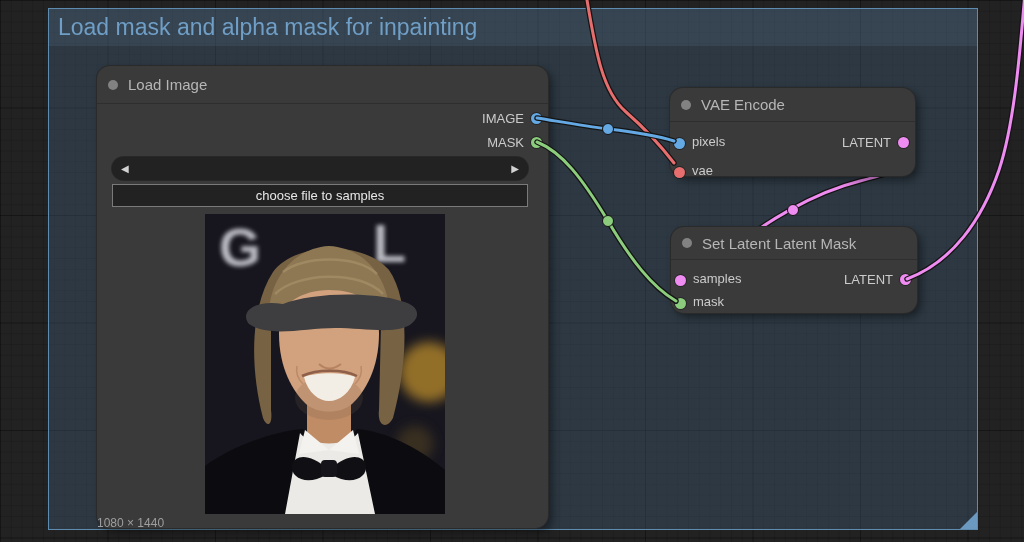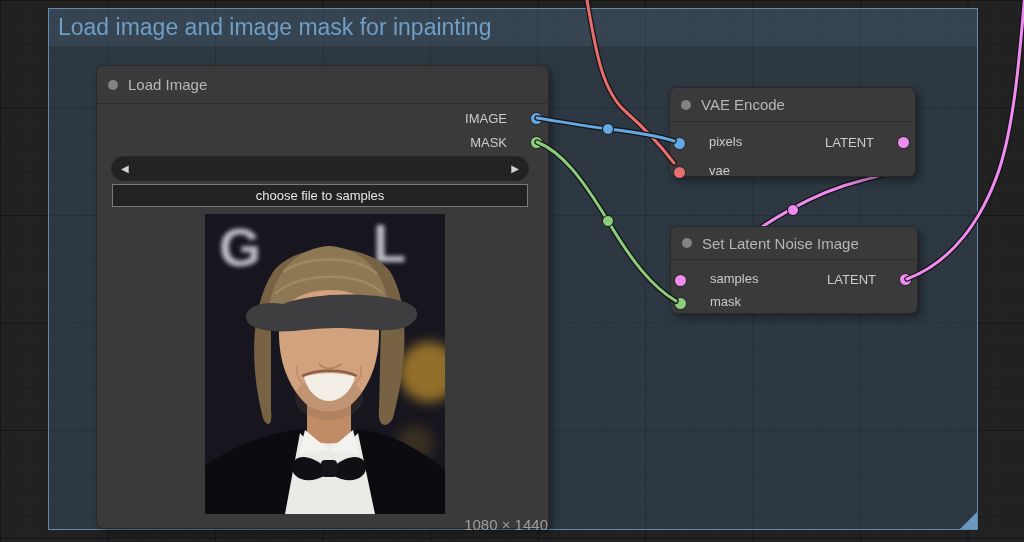--- a/index.html
+++ b/index.html
@@ -24,52 +24,52 @@
   
   svg.wires{position:absolute;left:0;top:0;pointer-events:none;}
   .w-under{z-index:2;} .w-over{z-index:4;}
   .wire-shadow{fill:none;stroke:#141414;stroke-width:5.5;stroke-linecap:round;}
   .wire{fill:none;stroke-width:3;stroke-linecap:round;}
   .stroke-image{stroke:#64a9e3;} .stroke-mask{stroke:#8ccd7d;}
   .stroke-vae{stroke:#e66e6e;}  .stroke-latent{stroke:#ef8cf1;}
   .fill-image{fill:#64a9e3;} .fill-mask{fill:#8ccd7d;}  .fill-latent{fill:#ef8cf1;}
   .middot{stroke:#141414;stroke-width:1;}
   
-  .node{position:absolute;background:#3a3a3a;border-radius:6px;z-index:3;
+  .node{position:absolute;background:#3a3a3a;border-radius:13px;z-index:3;
     box-shadow:0 0 0 1px #2a2a2a,4px 4px 9px rgba(0,0,0,0.45);text-decoration:underline;}
   .nheader{position:absolute;top:0;left:0;right:0;display:flex;align-items:center;gap:10px;
     padding-left:11px;border-bottom:1px solid #2e2e2e;}
   .ndot{width:10px;height:10px;border-radius:50%;background:#828282;flex:0 0 auto;}
   .ntitle{font-size:15px;color:#b6b6b6;white-space:nowrap;}
-  .port{position:absolute;display:flex;align-items:center;gap:24px;height:14px;}
+  .port{position:absolute;display:flex;align-items:center;gap:7px;height:14px;}
   .port.in{left:4px;align-items:flex-end;} .port.out{right:6px;}
   .pdot{width:11px;height:11px;border-radius:50%;box-shadow:0 0 0 1px rgba(0,0,0,0.35);flex:0 0 auto;}
   .pdot.image{background:#64a9e3;} .pdot.mask{background:#8ccd7d;}
   .pdot.vae{background:#e66e6e;}  .pdot.latent{background:#ef8cf1;}
   .plabel{font-size:13px;color:#cbcbcb;white-space:nowrap;}
   
   .combo{position:absolute;left:15px;top:91px;width:416px;height:23px;background:#222;
     border-radius:12px;display:flex;align-items:center;justify-content:space-between;
     padding:0 9px;color:#e4e4e4;box-shadow:0 0 0 1px rgba(0,0,0,0.3);}
   .combo-arrow{font-size:10px;color:#d2d2d2;line-height:1;}
   .combo-value{font-size:12.5px;white-space:nowrap;overflow:hidden;margin:0 6px;}
   .upload-btn{position:absolute;left:15px;top:118px;width:416px;height:23px;background:#222;
     border:1px solid #7a7a7a;color:#e8e8e8;font-size:13px;display:flex;align-items:center;
     justify-content:center;white-space:nowrap;}
   .preview{position:absolute;left:108px;top:148px;width:240px;height:300px;overflow:hidden;background:#17161f;}
-  .dims{position:absolute;left:0;top:450px;width:100%;text-align:right;font-size:15px;color:#9e9e9e;}
+  .dims{position:absolute;left:0;top:450px;width:100%;text-align:left;font-size:12px;color:#9e9e9e;}
 </style>
 </head>
 <body>
 
 <div id="canvas">
 
   <div class="group">
     <div class="group-titlebar">
-      <span class="group-title">Load image and image mask for inpainting</span>
+      <span class="group-title">Load mask and alpha mask for inpainting</span>
     </div>
     <div class="group-resize"></div>
   </div>
 
   <svg class="wires w-under" width="1024" height="542" viewBox="0 0 1024 542">
     <g>
       <path class="wire-shadow" d="M 905 142 C 918 166 896 172 860 181 C 812 193 762 224 733 249 C 706 272 694 278 681 279"></path>
       <path class="wire stroke-latent" d="M 905 142 C 918 166 896 172 860 181 C 812 193 762 224 733 249 C 706 272 694 278 681 279"></path>
       <circle class="middot fill-latent" cx="793" cy="210" r="5.5"></circle>
     </g>
@@ -178,21 +178,21 @@
     </div>
     <div class="port out" style="top:47px;">
       <span class="plabel">LATENT</span>
       <span class="pdot latent"></span>
     </div>
   </div>
 
   <div class="node" style="left:671px;top:227px;width:246px;height:86px;">
     <div class="nheader" style="height:33px;">
       <span class="ndot"></span>
-      <span class="ntitle">Set Latent Noise Image</span>
+      <span class="ntitle">Set Latent Latent Mask</span>
     </div>
     <div class="port in" style="top:45px;">
       <span class="pdot latent"></span>
       <span class="plabel">samples</span>
     </div>
     <div class="port in" style="top:68px;">
       <span class="pdot mask"></span>
       <span class="plabel">mask</span>
     </div>
     <div class="port out" style="top:45px;">

